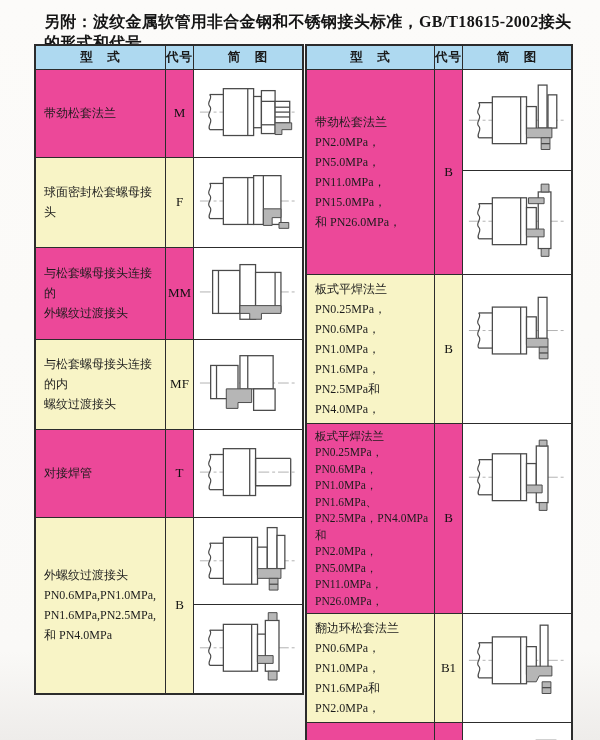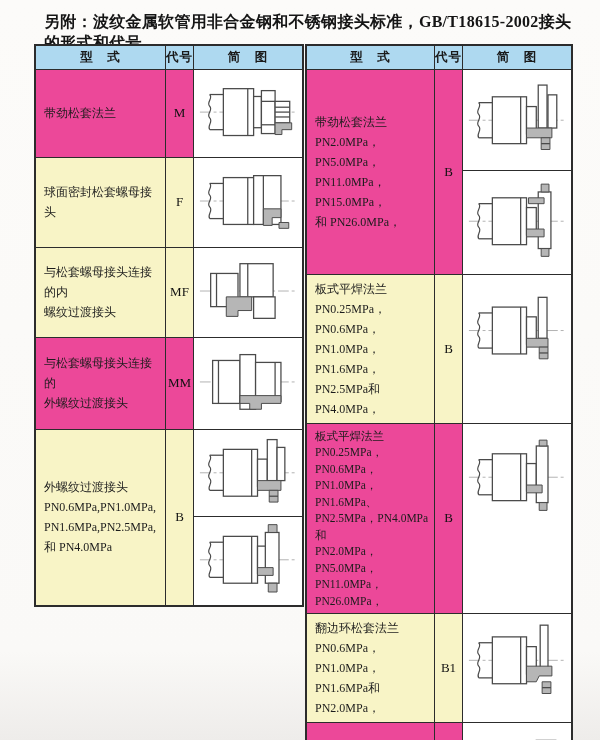--- a/index.html
+++ b/index.html
@@ -89,55 +89,77 @@
                     <line x1="52" y1="14" x2="52" y2="62" stroke="#4a4a4a" stroke-width="1.3"></line>
                     <rect x="58" y="12" width="28" height="50" fill="#fff" stroke="#4a4a4a" stroke-width="1.3"></rect>
                     <line x1="68" y1="12" x2="68" y2="62" stroke="#4a4a4a" stroke-width="1.3"></line>
                     <path d="M68 46 h18 v9 h-9 v8 h-9 z" fill="#b6b6b6" stroke="#4a4a4a" stroke-width="1"></path>
                     <path d="M84 60 h10 v6 h-10 z" fill="#b6b6b6" stroke="#4a4a4a" stroke-width="1"></path>
                   </svg>
                 </div>
               </div>
             </td>
           </tr>
+          <tr style="height: 92px;">
+            <td class="type">与松套螺母接头连接的
+外螺纹过渡接头</td>
+            <td class="code">MM</td>
+            <td class="diag">
+              <div class="diagcol" style="height: 89px;">
+                <div class="diagwrap">
+                  <svg viewBox="0 0 104 76" preserveAspectRatio="xMidYMid meet" xmlns="http://www.w3.org/2000/svg">
+                    <line x1="3" y1="38" x2="101" y2="38" stroke="#8f8f8f" stroke-width="0.7" stroke-dasharray="11 3 3 3"></line>
+                    <rect x="16" y="16" width="28" height="44" fill="#fff" stroke="#4a4a4a" stroke-width="1.3"></rect>
+                    <line x1="22" y1="16" x2="22" y2="60" stroke="#4a4a4a" stroke-width="1.3"></line>
+                    <rect x="44" y="10" width="16" height="56" fill="#fff" stroke="#4a4a4a" stroke-width="1.3"></rect>
+                    <rect x="60" y="18" width="26" height="40" fill="#fff" stroke="#4a4a4a" stroke-width="1.3"></rect>
+                    <line x1="80" y1="18" x2="80" y2="58" stroke="#4a4a4a" stroke-width="1.3"></line>
+                    <path d="M44 52 h42 v8 h-20 v6 h-12 v-6 h-10 z" fill="#b6b6b6" stroke="#4a4a4a" stroke-width="1"></path>
+                  </svg>
+                </div>
+              </div>
+            </td>
+          </tr>
           <tr style="height: 90px;">
             <td class="type hl">与松套螺母接头连接的内
 螺纹过渡接头</td>
             <td class="code hl">MF</td>
             <td class="diag">
               <div class="diagcol" style="height: 87px;">
                 <div class="diagwrap">
                   <svg viewBox="0 0 104 76" preserveAspectRatio="xMidYMid meet" xmlns="http://www.w3.org/2000/svg">
                     <line x1="3" y1="38" x2="101" y2="38" stroke="#8f8f8f" stroke-width="0.7" stroke-dasharray="11 3 3 3"></line>
                     <rect x="14" y="20" width="28" height="34" fill="#fff" stroke="#4a4a4a" stroke-width="1.3"></rect>
                     <line x1="20" y1="20" x2="20" y2="54" stroke="#4a4a4a" stroke-width="1.3"></line>
                     <rect x="44" y="10" width="34" height="34" fill="#fff" stroke="#4a4a4a" stroke-width="1.3"></rect>
                     <line x1="52" y1="10" x2="52" y2="44" stroke="#4a4a4a" stroke-width="1.3"></line>
                     <rect x="58" y="44" width="22" height="22" fill="#fff" stroke="#4a4a4a" stroke-width="1.3"></rect>
                     <path d="M30 44 h26 v14 h-14 v6 h-12 z" fill="#b6b6b6" stroke="#4a4a4a" stroke-width="1"></path>
                   </svg>
                 </div>
               </div>
             </td>
           </tr>
-          <tr style="height: 92px;">
-            <td class="type">与松套螺母接头连接的
-外螺纹过渡接头</td>
-            <td class="code">MM</td>
-            <td class="diag">
-              <div class="diagcol" style="height: 89px;">
-                <div class="diagwrap">
-                  <svg viewBox="0 0 104 76" preserveAspectRatio="xMidYMid meet" xmlns="http://www.w3.org/2000/svg">
-                    <line x1="3" y1="38" x2="101" y2="38" stroke="#8f8f8f" stroke-width="0.7" stroke-dasharray="11 3 3 3"></line>
-                    <rect x="16" y="16" width="28" height="44" fill="#fff" stroke="#4a4a4a" stroke-width="1.3"></rect>
-                    <line x1="22" y1="16" x2="22" y2="60" stroke="#4a4a4a" stroke-width="1.3"></line>
-                    <rect x="44" y="10" width="16" height="56" fill="#fff" stroke="#4a4a4a" stroke-width="1.3"></rect>
-                    <rect x="60" y="18" width="26" height="40" fill="#fff" stroke="#4a4a4a" stroke-width="1.3"></rect>
-                    <line x1="80" y1="18" x2="80" y2="58" stroke="#4a4a4a" stroke-width="1.3"></line>
-                    <path d="M44 52 h42 v8 h-20 v6 h-12 v-6 h-10 z" fill="#b6b6b6" stroke="#4a4a4a" stroke-width="1"></path>
+          <tr style="height: 88px;">
+            <td class="type">对接焊管</td>
+            <td class="code">T</td>
+            <td class="diag">
+              <div class="diagcol" style="height: 85px;">
+                <div class="diagwrap">
+                  <svg viewBox="0 0 104 76" preserveAspectRatio="xMidYMid meet" xmlns="http://www.w3.org/2000/svg">
+                    <line x1="3" y1="38" x2="101" y2="38" stroke="#8f8f8f" stroke-width="0.7" stroke-dasharray="11 3 3 3"></line>
+                    <path d="M13 20 c4 4 -4 8 0 12 c4 4 -4 8 0 12 c4 4 -3 8 0 12" fill="none" stroke="#4a4a4a" stroke-width="1.2"></path>
+                    <line x1="13" y1="20" x2="27" y2="20" stroke="#4a4a4a" stroke-width="1.3"></line>
+                    <line x1="13" y1="56" x2="27" y2="56" stroke="#4a4a4a" stroke-width="1.3"></line>
+                    <rect x="27" y="14" width="33" height="48" fill="#fff" stroke="#4a4a4a" stroke-width="1.3"></rect>
+                    <line x1="54" y1="14" x2="54" y2="62" stroke="#4a4a4a" stroke-width="1.3"></line>
+                    <line x1="60" y1="24" x2="96" y2="24" stroke="#4a4a4a" stroke-width="1.3"></line>
+                    <line x1="60" y1="52" x2="96" y2="52" stroke="#4a4a4a" stroke-width="1.3"></line>
+                    <line x1="60" y1="24" x2="60" y2="52" stroke="#4a4a4a" stroke-width="1.3"></line>
+                    <line x1="96" y1="24" x2="96" y2="52" stroke="#4a4a4a" stroke-width="1.3"></line>
                   </svg>
                 </div>
               </div>
             </td>
           </tr>
           <tr style="height: 177px;">
             <td class="type hl">外螺纹过渡接头
 PN0.6MPa,PN1.0MPa,
 PN1.6MPa,PN2.5MPa,
 和 PN4.0MPa</td>

